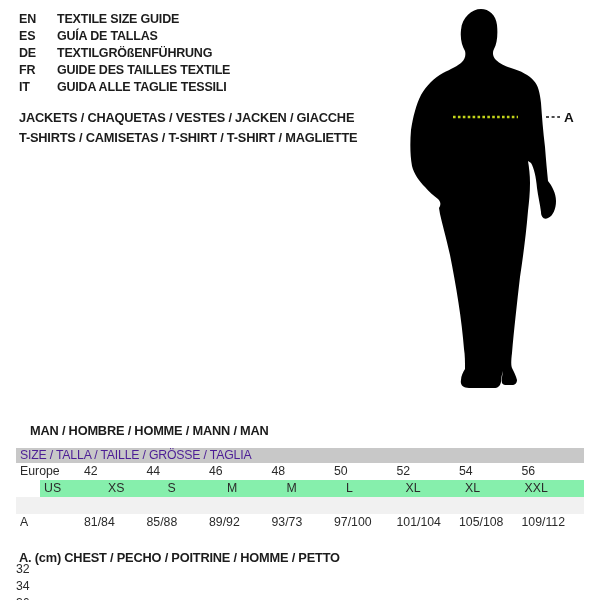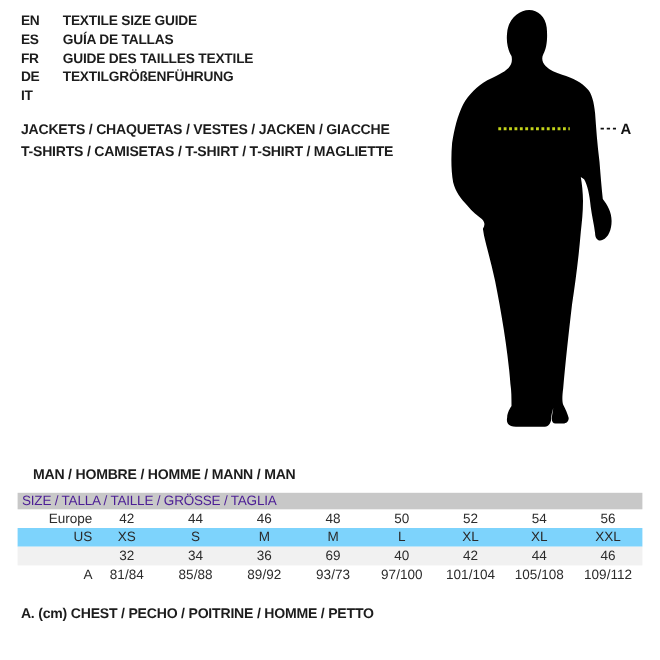--- a/index.html
+++ b/index.html
@@ -28,53 +28,54 @@
 
   
   .section-title{position:absolute;left:19px;top:423px;margin:0;
     font-size:12.8px;font-weight:700;letter-spacing:-0.2px;line-height:16px;padding-left:11px;}
 
   
   .size-table{position:absolute;left:16px;top:448px;width:568px;font-size:12.3px;}
   .table-header{height:15px;line-height:15px;background:#c8c8c8;color:#4c1d95;
     padding-left:4px;letter-spacing:-0.2px;}
   .t-row{display:flex;height:17px;line-height:17px;color:#2b2b2b;}
-  .t-row.shade-a{background:#7dd3fc;}
-  .t-row.shade-b{background:#f1f1f1;}
-  .t-label{flex:0 0 64px;padding-left:4px;text-align:right;}
-  .t-cell{flex:1 1 0;text-align:center;}
+  .t-row.shade-a{background:#86efac;margin-left:24px;}
+  .t-row.shade-b{background:#f1f1f1;flex-direction:column;}
+  .t-label{flex:0 0 64px;padding-left:4px;text-align:left;}
+  .t-cell{flex:1 1 0;}
 
   
   .footnote{position:absolute;left:19px;top:550px;
     font-size:12.8px;font-weight:700;letter-spacing:-0.2px;}
 </style>
 </head>
 <body>
 
 <div class="page">
 
   <div class="lang-block">
     <div class="lang-row">
       <span class="lang-code">EN</span>
       <span class="lang-text">TEXTILE SIZE GUIDE</span>
     </div>
     <div class="lang-row">
       <span class="lang-code">ES</span>
       <span class="lang-text">GUÍA DE TALLAS</span>
     </div>
     <div class="lang-row">
+      <span class="lang-code">DE</span>
+      <span class="lang-text">TEXTILGRÖßENFÜHRUNG</span>
+    </div>
+    <div class="lang-row">
       <span class="lang-code">FR</span>
       <span class="lang-text">GUIDE DES TAILLES TEXTILE</span>
     </div>
     <div class="lang-row">
-      <span class="lang-code">DE</span>
-      <span class="lang-text">TEXTILGRÖßENFÜHRUNG</span>
-    </div>
-    <div class="lang-row">
       <span class="lang-code">IT</span>
+      <span class="lang-text">GUIDA ALLE TAGLIE TESSILI</span>
     </div>
   </div>
 
   <div class="categories">
     <div class="category-line">JACKETS / CHAQUETAS / VESTES / JACKEN / GIACCHE</div>
     <div class="category-line">T-SHIRTS / CAMISETAS / T-SHIRT / T-SHIRT / MAGLIETTE</div>
   </div>
 
   <div class="figure-wrap">
     <svg viewBox="0 0 180 390" xmlns="http://www.w3.org/2000/svg">

